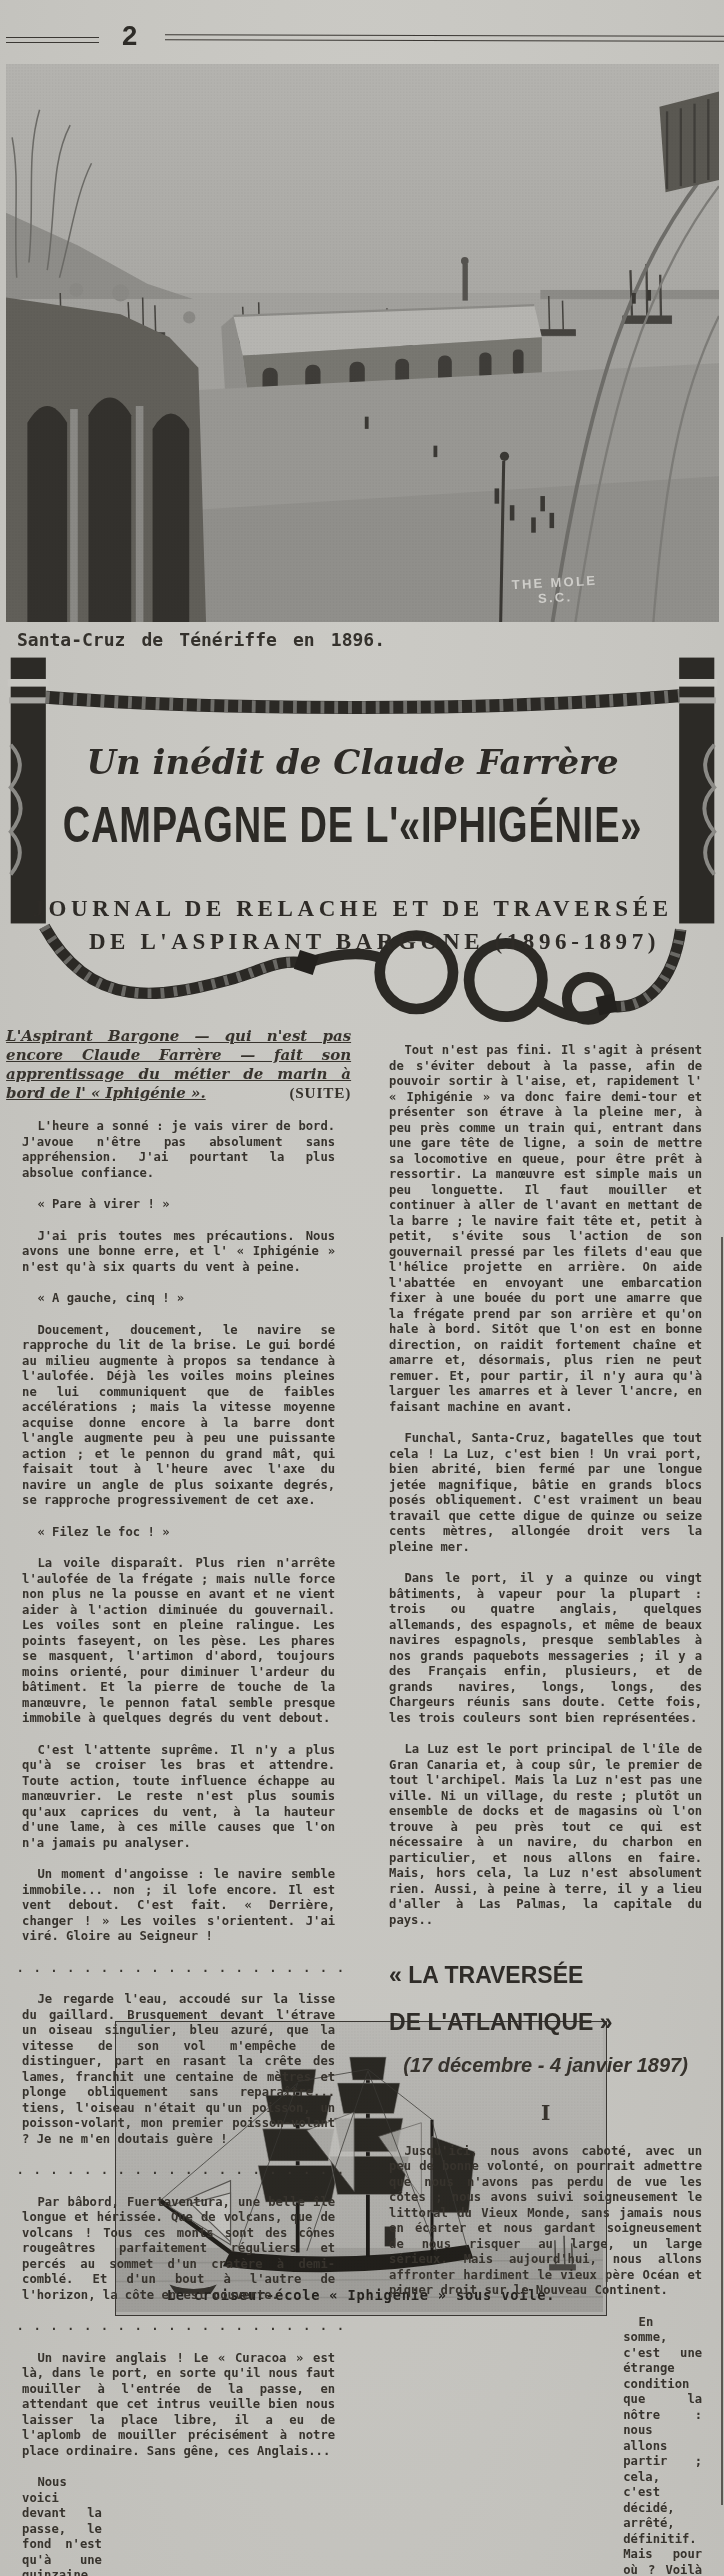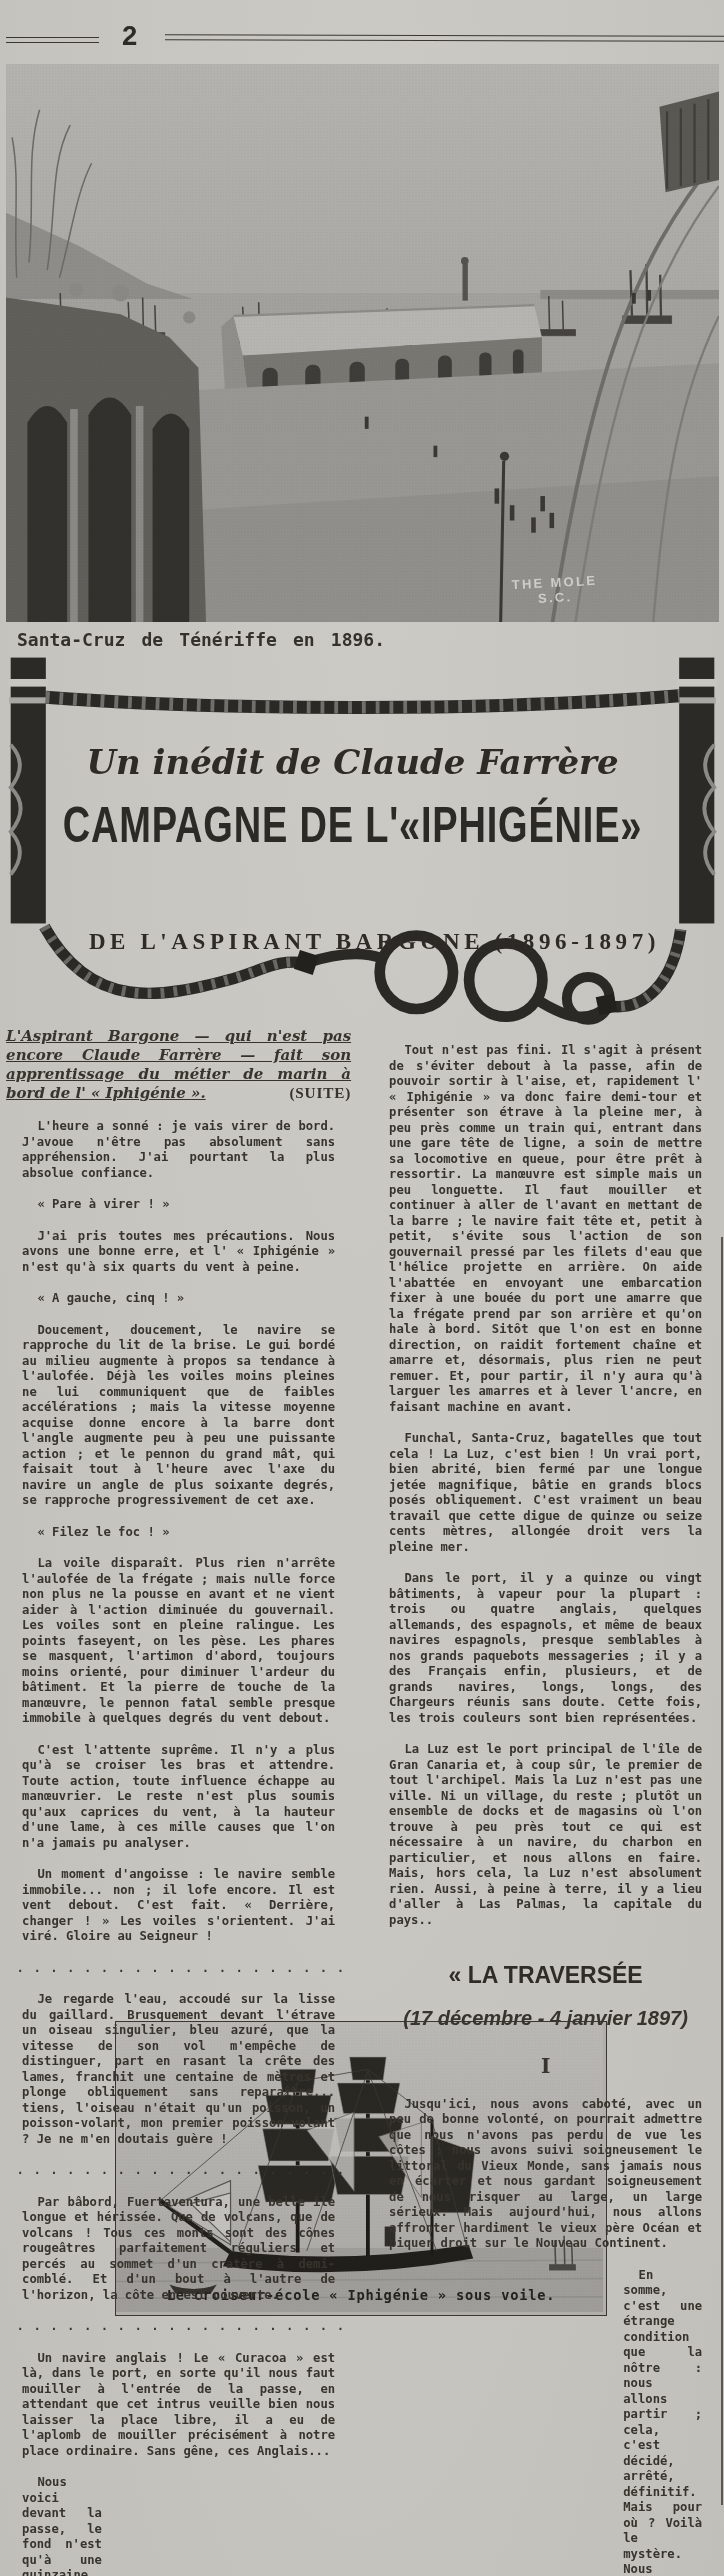--- a/index.html
+++ b/index.html
@@ -34,21 +34,21 @@
   .sub1{top:243px;} .sub2{top:276px;padding-left:44px;}
 
   
   .columns{position:absolute;left:6.1px;top:1027px;width:713px;display:flex;gap:22px;z-index:2;}
   .col{width:345px;font-size:12.2px;line-height:15.5px;font-weight:bold;text-align:justify;color:#37332d;}
   .col p{margin:16px;text-indent:15.3px;}
   .col p.sp{margin-top:14.5px;}
   .lead{font:italic bold 15px/19px "DejaVu Serif",serif;text-indent:0 !important;margin:0 0 7.6px !important;text-decoration:underline;}
   .suite{float:right;font:bold 15.3px "Liberation Serif",serif;font-style:normal;letter-spacing:0.8px;margin-left:11px;}
   .dots{white-space:nowrap;overflow:hidden;letter-spacing:1.5px;margin:2.3px 0;font-size:11.5px;text-indent:10.7px;}
-  .crosshead{text-align:center;text-indent:0 !important;font:bold 23px/31px "Liberation Sans",sans-serif;color:#2f2c28;margin-top:32px !important;}
+  .crosshead{text-indent:0 !important;font:bold 23px/31px "Liberation Sans",sans-serif;color:#2f2c28;margin-top:32px !important;}
   .crosshead.c2{margin-top:0 !important;}
   .crossdate{text-align:center;text-indent:0 !important;font:italic bold 20px "Liberation Sans",sans-serif;margin-top:9.2px !important;}
   .roman{text-align:center;text-indent:0 !important;font:bold 20px "DejaVu Serif",serif;margin:24.4px 0 18.3px !important;}
   .cut-r{float:right;width:240px;height:304px;margin:2.3px 0 3.1px 9.2px;}
   .cut-l{float:left;width:241px;height:299px;margin:2.3px 9.2px 3.1px 0;}
 
   
   .ship-figure{position:absolute;left:115px;top:2021px;width:490px;height:293px;margin:0;
                border:1.5px solid #3a3733;background:#b0afab;z-index:1;overflow:hidden;}
   .ship-figure figcaption{position:absolute;left:0;right:0;bottom:12.2px;text-align:center;
@@ -219,20 +219,21 @@
         <circle cx="770" cy="452" r="28" stroke="#2b2925" stroke-width="13"></circle>
         <path d="M796 462 C 846 470, 882 428, 891 362" stroke="#2b2925" stroke-width="15"></path>
         <path d="M58 358 C 120 470, 210 452, 306 426 C 346 414, 366 400, 400 406" stroke="#aaa9a5" stroke-width="13" stroke-dasharray="5 12" opacity="0.5"></path>
         <path d="M796 462 C 846 470, 882 428, 891 362" stroke="#aaa9a5" stroke-width="13" stroke-dasharray="5 12" opacity="0.5"></path>
         <rect x="388" y="392" width="26" height="26" fill="#23211e" transform="rotate(18 401 405)"></rect>
         <rect x="782" y="448" width="24" height="24" fill="#23211e" transform="rotate(-12 794 460)"></rect>
       </g>
     </svg>
     <div class="kicker">Un inédit de Claude Farrère</div>
     <h1 class="big-title" style="margin:0;">CAMPAGNE DE L'«IPHIGÉNIE»</h1>
+    <div class="sub1">JOURNAL DE RELACHE ET DE TRAVERSÉE</div>
     <div class="sub2">DE L'ASPIRANT BARGONE (1896-1897)</div>
   </section>
 
   <section class="columns">
     <div class="col">
       <p class="lead"><span>L'Aspirant Bargone — qui n'est pas encore Claude Farrère — fait son apprentissage du métier de marin à bord de l' « Iphigénie ».</span> <span class="suite">(SUITE)</span></p>
       <p>L'heure a sonné : je vais virer de bord. J'avoue n'être pas absolument sans appréhension. J'ai pourtant la plus absolue confiance.</p>
       <p>« Pare à virer ! »</p>
       <p>J'ai pris toutes mes précautions. Nous avons une bonne erre, et l' « Iphigénie » n'est qu'à six quarts du vent à peine.</p>
       <p>« A gauche, cinq ! »</p>
@@ -251,20 +252,21 @@
       <p>Nous voici devant la passe, le fond n'est qu'à une quinzaine de mètres. Comme il ne s'agit que d'une station provisoire, peu importe, mouillons. Et l' « Iphigénie » s'arrête, évitée droit à la côte, comme pour regarder par avance la place qu'elle occupera demain.</p>
       <p>Messieurs les Anglais quittent La Luz, et nous, nous y entrons.</p>
 
     </div>
     <div class="col">
       <p>Tout n'est pas fini. Il s'agit à présent de s'éviter debout à la passe, afin de pouvoir sortir à l'aise, et, rapidement l' « Iphigénie » va donc faire demi-tour et présenter son étrave à la pleine mer, à peu près comme un train qui, entrant dans une gare tête de ligne, a soin de mettre sa locomotive en queue, pour être prêt à ressortir. La manœuvre est simple mais un peu longuette. Il faut mouiller et continuer à aller de l'avant en mettant de la barre ; le navire fait tête et, petit à petit, s'évite sous l'action de son gouvernail pressé par les filets d'eau que l'hélice projette en arrière. On aide l'abattée en envoyant une embarcation fixer à une bouée du port une amarre que la frégate prend par son arrière et qu'on hale à bord. Sitôt que l'on est en bonne direction, on raidit fortement chaîne et amarre et, désormais, plus rien ne peut remuer. Et, pour partir, il n'y aura qu'à larguer les amarres et à lever l'ancre, en faisant machine en avant.</p>
       <p class="sp">Funchal, Santa-Cruz, bagatelles que tout cela ! La Luz, c'est bien ! Un vrai port, bien abrité, bien fermé par une longue jetée magnifique, bâtie en grands blocs posés obliquement. C'est vraiment un beau travail que cette digue de quinze ou seize cents mètres, allongée droit vers la pleine mer.</p>
       <p class="sp">Dans le port, il y a quinze ou vingt bâtiments, à vapeur pour la plupart : trois ou quatre anglais, quelques allemands, des espagnols, et même de beaux navires espagnols, presque semblables à nos grands paquebots messageries ; il y a des Français enfin, plusieurs, et de grands navires, longs, longs, des Chargeurs réunis sans doute. Cette fois, les trois couleurs sont bien représentées.</p>
       <p class="sp">La Luz est le port principal de l'île de Gran Canaria et, à coup sûr, le premier de tout l'archipel. Mais la Luz n'est pas une ville. Ni un village, du reste ; plutôt un ensemble de docks et de magasins où l'on trouve à peu près tout ce qui est nécessaire à un navire, du charbon en particulier, et nous allons en faire. Mais, hors cela, la Luz n'est absolument rien. Aussi, à peine à terre, il y a lieu d'aller à Las Palmas, la capitale du pays..</p>
       <p class="crosshead">« LA TRAVERSÉE</p>
+      <p class="crosshead c2">DE L'ATLANTIQUE »</p>
       <p class="crossdate">(17 décembre - 4 janvier 1897)</p>
       <p class="roman">I</p>
       <p>Jusqu'ici, nous avons caboté, avec un peu de bonne volonté, on pourrait admettre que nous n'avons pas perdu de vue les côtes ; nous avons suivi soigneusement le littoral du Vieux Monde, sans jamais nous en écarter et nous gardant soigneusement de nous risquer au large, un large sérieux. Mais aujourd'hui, nous allons affronter hardiment le vieux père Océan et piquer droit sur le Nouveau Continent.</p>
       <div class="cut-l"></div>
       <p>En somme, c'est une étrange condition que la nôtre : nous allons partir ; cela, c'est décidé, arrêté, définitif. Mais pour où ? Voilà le mystère. Nous allons à la Praya, cela va sans dire ; mais ce n'est que le premier pas, l'appel sur le tremplin du sauteur avant le bond définitif. La traversée sérieuse, que sera-ce ? Je fais tous mes vœux pour que nous voguions vers des contrées originales et charmantes. Le reste, Orient, Occident, sud ou nord, peu m'importe.</p>
 
     </div>
   </section>
 
   <figure class="ship-figure">

